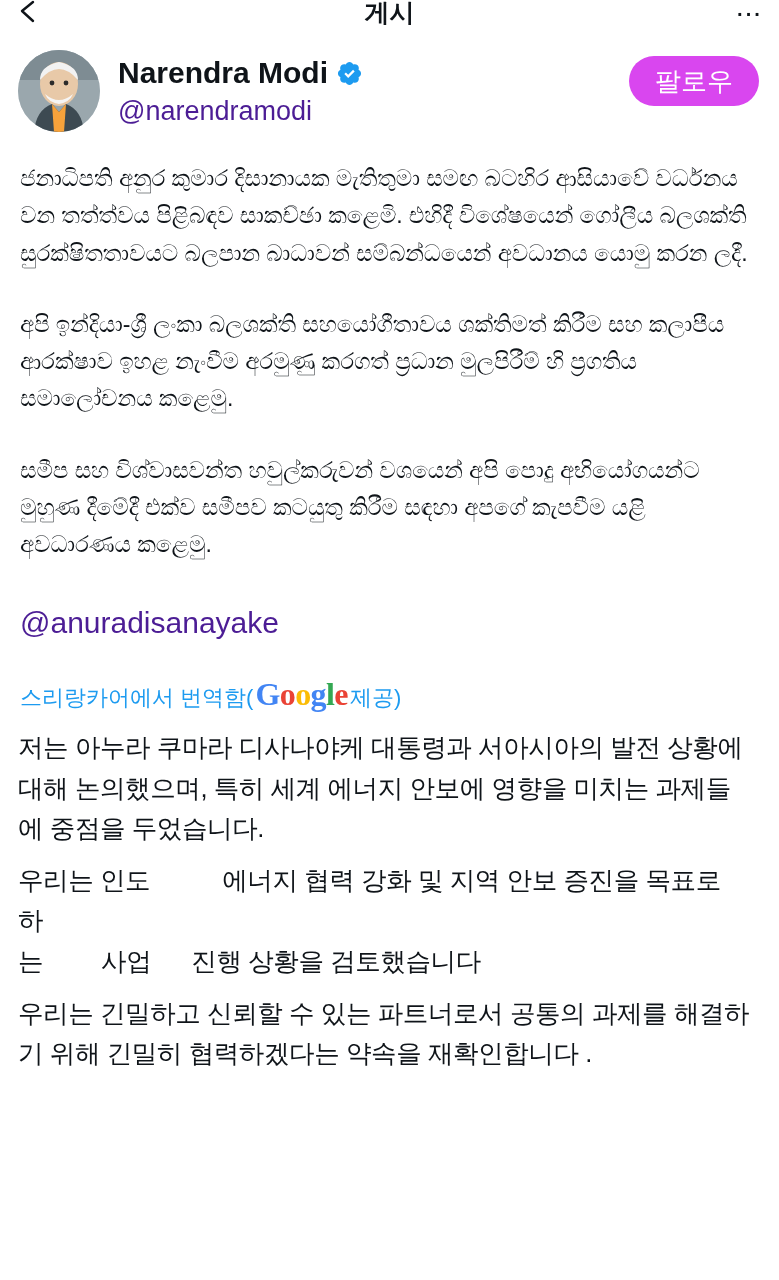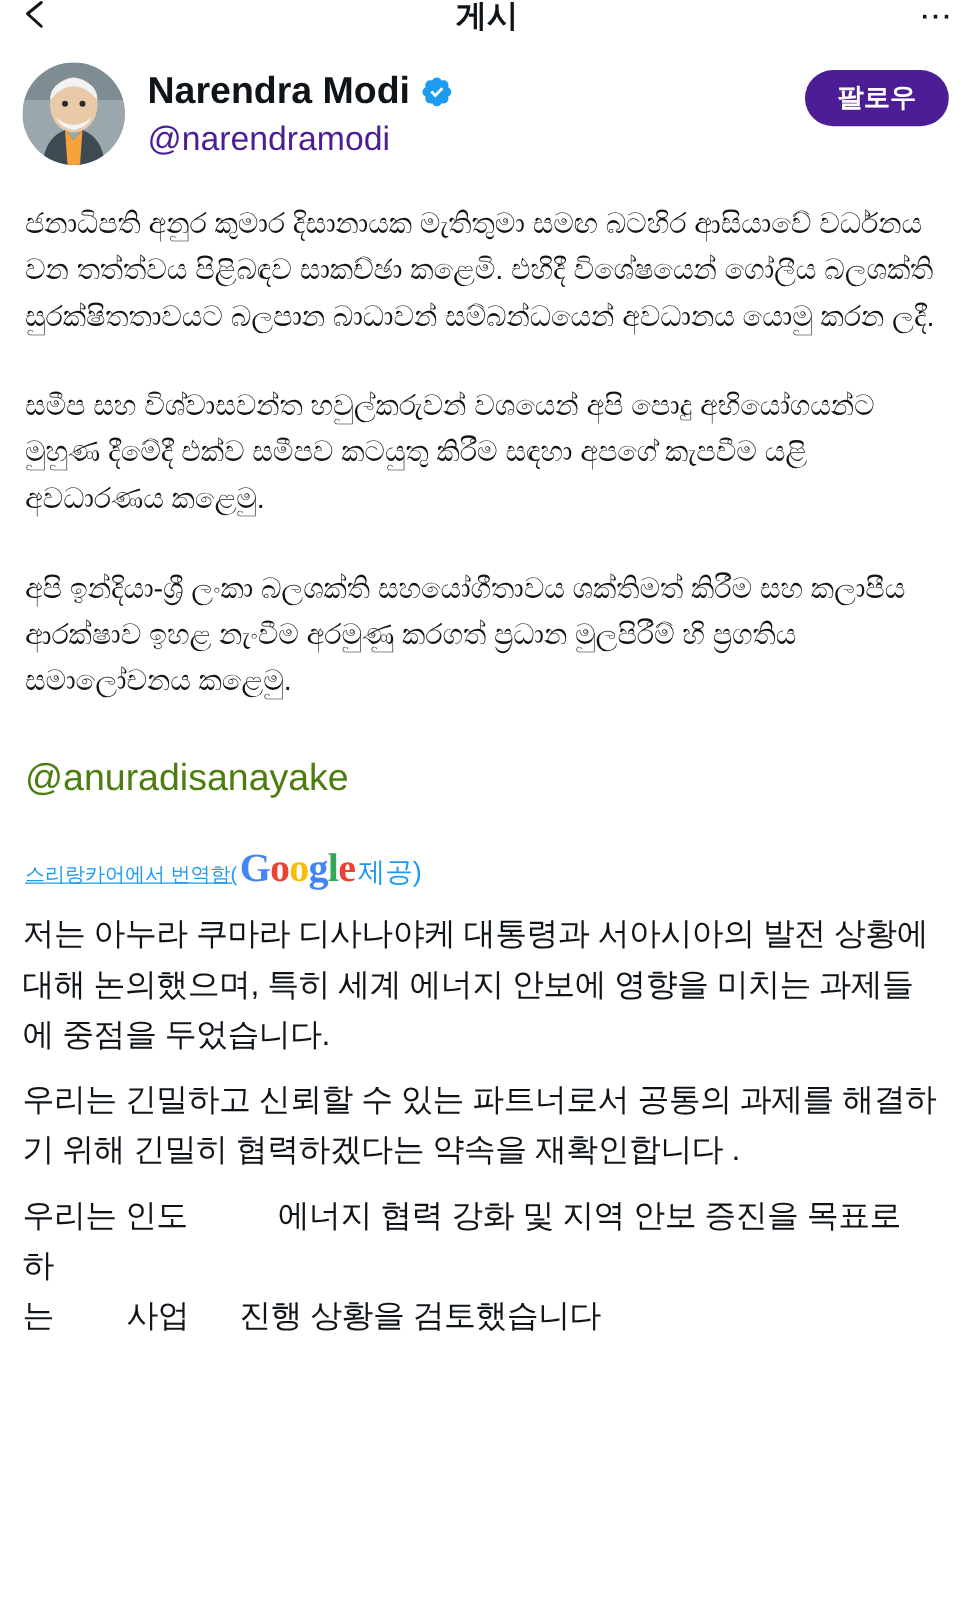--- a/index.html
+++ b/index.html
@@ -100,67 +100,66 @@
     font-size: 27px;
     color: #4c1d95;
     line-height: 1.2;
     margin-top: 4px;
     white-space: nowrap;
   }
   .follow-btn {
     position: absolute;
     right: 20px;
     top: 26px;
-    background: #4c1d95;
+    background: #d946ef;
     color: #ffffff;
     border: none;
     border-radius: 999px;
     padding: 12px 26px;
-    font-size: 21px;
-    font-weight: bold;
+    font-size: 26px;
+    font-weight: normal;
     font-family: "Liberation Sans", sans-serif;
     cursor: pointer;
     line-height: 1;
   }
 
   
   .tweet-body {
     padding: 28px 20px 0 20px;
   }
   .si-para {
     font-size: 23px;
     line-height: 1.62;
     color: #0f1419;
     margin: 0 0 34px 0;
     letter-spacing: -0.1px;
   }
   .si-para:last-child { margin-bottom: 0; }
   .mention {
-    color: #4d7c0f;
+    color: #4c1d95;
     font-size: 30px;
     line-height: 1.3;
     display: inline-block;
     margin: 6px 0 0 0;
     cursor: pointer;
     text-decoration: none;
   }
 
   
   .translate-row {
     padding: 36px 20px 0 20px;
     display: flex;
     align-items: baseline;
     flex-wrap: nowrap;
     white-space: nowrap;
   }
   .translate-by {
-    font-size: 16px;
+    font-size: 22px;
     color: #1d9bf0;
     cursor: pointer;
-    text-decoration: underline;
   }
   .google-logo {
     font-size: 32px;
     font-weight: bold;
     letter-spacing: -0.6px;
     font-family: "Liberation Serif", serif;
     margin: 0 2px;
     line-height: 1;
   }
   .g-b { color: #4285F4; }
@@ -225,31 +224,31 @@
         </svg>
       </span>
     </div>
     <div class="handle">@narendramodi</div>
   </div>
   <button class="follow-btn">팔로우</button>
 </div>
 
 <div class="tweet-body">
   <p class="si-para">ජනාධිපති අනුර කුමාර දිසානායක මැතිතුමා සමඟ බටහිර ආසියාවේ වර්ධනය වන තත්ත්වය පිළිබඳව සාකච්ඡා කළෙමි. එහිදී විශේෂයෙන් ගෝලීය බලශක්ති සුරක්ෂිතතාවයට බලපාන බාධාවන් සම්බන්ධයෙන් අවධානය යොමු කරන ලදී.</p>
+  <p class="si-para">අපි ඉන්දියා-ශ්‍රී ලංකා බලශක්ති සහයෝගීතාවය ශක්තිමත් කිරීම සහ කලාපීය ආරක්ෂාව ඉහළ නැංවීම අරමුණු කරගත් ප්‍රධාන මුලපිරීම් හි ප්‍රගතිය සමාලෝචනය කළෙමු.</p>
   <p class="si-para">සමීප සහ විශ්වාසවන්ත හවුල්කරුවන් වශයෙන් අපි පොදු අභියෝගයන්ට මුහුණ දීමේදී එක්ව සමීපව කටයුතු කිරීම සඳහා අපගේ කැපවීම යළි අවධාරණය කළෙමු.</p>
-  <p class="si-para">අපි ඉන්දියා-ශ්‍රී ලංකා බලශක්ති සහයෝගීතාවය ශක්තිමත් කිරීම සහ කලාපීය ආරක්ෂාව ඉහළ නැංවීම අරමුණු කරගත් ප්‍රධාන මුලපිරීම් හි ප්‍රගතිය සමාලෝචනය කළෙමු.</p>
   <a class="mention" href="#">@anuradisanayake</a>
 </div>
 
 <div class="translate-row">
   <span class="translate-by">스리랑카어에서 번역함(</span>
   <span class="google-logo"><span class="g-b">G</span><span class="g-r">o</span><span class="g-y">o</span><span class="g-b">g</span><span class="g-g">l</span><span class="g-r">e</span></span>
   <span class="translate-suffix"> 제공)</span>
 </div>
 
 <div class="translated">
   <p class="ko-para">저는 아누라 쿠마라 디사나야케 대통령과 서아시아의 발전 상황에 대해 논의했으며, 특히 세계 에너지 안보에 영향을 미치는 과제들에 중점을 두었습니다.</p>
-  <p class="ko-para">우리는 긴밀하고 신뢰할 수 있는 파트너로서 공통의 과제를 해결하기 위해 긴밀히 협력하겠다는 약속을 재확인합니다  .</p>
   <p class="ko-para">
     <span>우리는 인도</span><span class="gap-wide"></span><span>에너지 협력 강화 및 지역 안보 증진을 목표로 하</span><br>
     <span>는</span><span class="gap-mid"></span><span>사업</span><span class="gap-small"></span><span>진행 상황을 검토했습니다</span>
   </p>
+  <p class="ko-para">우리는 긴밀하고 신뢰할 수 있는 파트너로서 공통의 과제를 해결하기 위해 긴밀히 협력하겠다는 약속을 재확인합니다  .</p>
 </div>
 
 </body></html>

